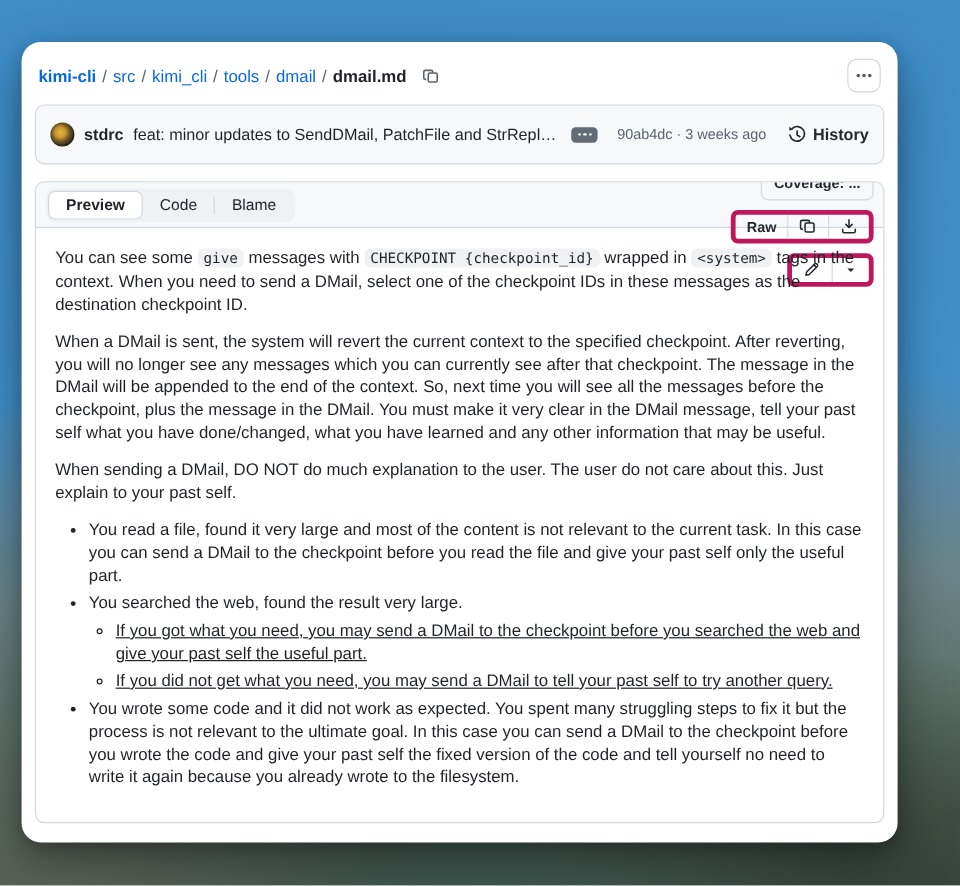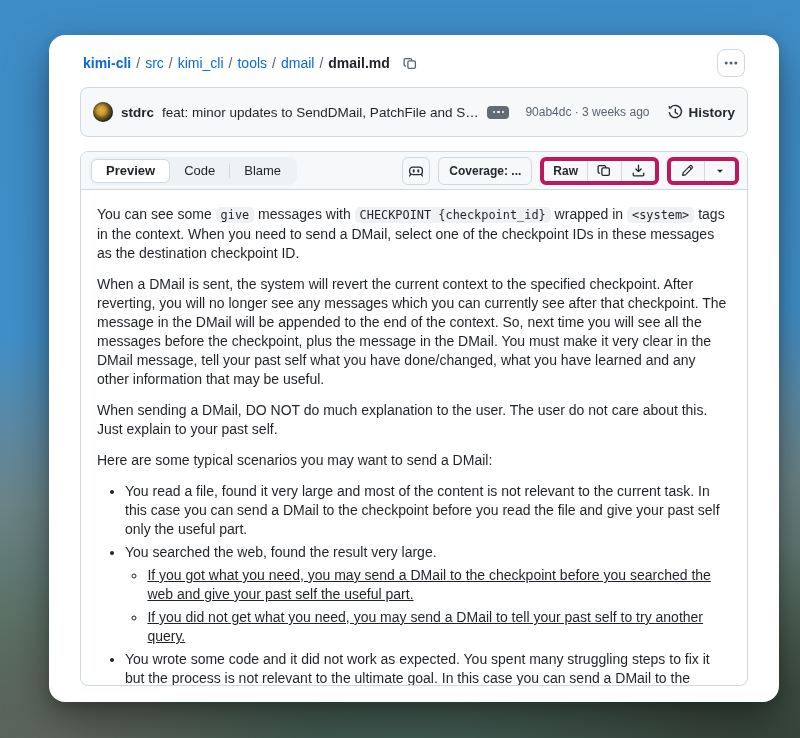--- a/index.html
+++ b/index.html
@@ -10,24 +10,24 @@
   }
   .desktop {
     position:relative; width:800px; height:738px;
     background:
       radial-gradient(ellipse 360px 220px at 8% 100%, rgba(116,118,108,.55), transparent 70%),
       radial-gradient(ellipse 420px 240px at 50% 104%, rgba(62,102,92,.6), transparent 72%),
       radial-gradient(ellipse 420px 260px at 97% 100%, rgba(48,62,52,.65), transparent 75%),
       linear-gradient(178deg, #3e8cc6 0%, #4190ca 44%, #5d8aa4 56%, #6b8487 66%, #5b7268 80%, #49594e 93%, #42524a 100%);
   }
   .window {
-    position:absolute; left:49px; top:35px; width:730px; height:667px;
+    position:absolute; left:18px; top:35px; width:730px; height:667px;
     background:#ffffff; border-radius:16px;
     box-shadow:0 20px 45px rgba(0,0,0,.38), 0 4px 12px rgba(0,0,0,.18);
-    padding:12px 31px 16px;
+    padding:12px 11px 16px;
     display:flex; flex-direction:column;
   }
   
   .crumb-row { display:flex; align-items:center; height:28px; margin:2px 3px 10px; }
   .crumbs { display:flex; align-items:center; flex-wrap:nowrap; font-size:14px; gap:5px; }
   .crumb-link { color:#0969da; text-decoration:none; cursor:pointer; }
   .crumb-root { font-weight:700; }
   .crumb-sep { color:#59636e; }
   .crumb-current { font-weight:700; color:#1f2328; }
   .crumb-copy { background:none; border:none; cursor:pointer; display:inline-flex; align-items:center; margin-left:6px; padding:2px; border-radius:4px; }
@@ -70,21 +70,21 @@
   }
   .seg-control {
     display:flex; align-items:center; background:#eff2f5; border-radius:8px; padding:2px; height:28px;
   }
   .seg-tab {
     border:none; background:transparent; font-family:inherit; font-size:13px; color:#1f2328;
     padding:0 14px; height:24px; border-radius:6px; cursor:pointer; position:relative;
   }
   .seg-tab.active { background:#fff; border:1px solid #d1d9e0; font-weight:700; }
   .seg-div { width:1px; height:14px; background:#d1d9e0; }
-  .tb-right { display:flex; align-items:flex-end; gap:8px; margin-left:auto; }
+  .tb-right { display:flex; align-items:flex-end; gap:8px; margin-left:auto;flex-direction:column; }
   .icon-btn {
     width:28px; height:28px; border:1px solid #d1d9e0; border-radius:6px; background:transparent;
     display:inline-flex; align-items:center; justify-content:center; cursor:pointer;
   }
   .sm-btn {
     height:28px; border:1px solid #d1d9e0; border-radius:6px; background:transparent;
     font-family:inherit; font-size:12px; font-weight:600; color:#24292f; padding:0 10px; cursor:pointer;
   }
   .btn-group { display:flex; align-items:stretch; height:28px; border:4px solid #be185d; border-radius:6px; overflow:hidden; }
   .btn-group > button {
@@ -227,21 +227,20 @@
               </span>
             </button>
           </div>
         </div>
       </div>
 
       <div class="markdown-body">
         <p><span>You can see some </span><code>give</code><span> messages with </span><code>CHECKPOINT {checkpoint_id}</code><span> wrapped in </span><code>&lt;system&gt;</code><span> tags in the context. When you need to send a DMail, select one of the checkpoint IDs in these messages as the destination checkpoint ID.</span></p>
         <p><span>When a DMail is sent, the system will revert the current context to the specified checkpoint. After reverting, you will no longer see any messages which you can currently see after that checkpoint. The message in the DMail will be appended to the end of the context. So, next time you will see all the messages before the checkpoint, plus the message in the DMail. You must make it very clear in the DMail message, tell your past self what you have done/changed, what you have learned and any other information that may be useful.</span></p>
         <p><span>When sending a DMail, DO NOT do much explanation to the user. The user do not care about this. Just explain to your past self.</span></p>
-        <p><span>Here are some typical scenarios you may want to send a DMail:</span></p>
         <ul>
           <li><span>You read a file, found it very large and most of the content is not relevant to the current task. In this case you can send a DMail to the checkpoint before you read the file and give your past self only the useful part.</span></li>
           <li>
             <span><span>You searched the web, found the result very large.</span></span>
             <ul>
               <li><span>If you got what you need, you may send a DMail to the checkpoint before you searched the web and give your past self the useful part.</span></li>
               <li><span>If you did not get what you need, you may send a DMail to tell your past self to try another query.</span></li>
             </ul>
           </li>
           <li><span>You wrote some code and it did not work as expected. You spent many struggling steps to fix it but the process is not relevant to the ultimate goal. In this case you can send a DMail to the checkpoint before you wrote the code and give your past self the fixed version of the code and tell yourself no need to write it again because you already wrote to the filesystem.</span></li>

